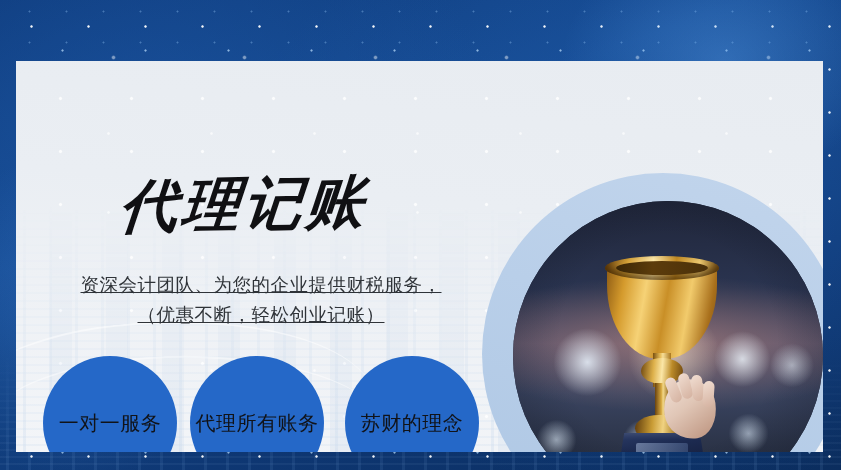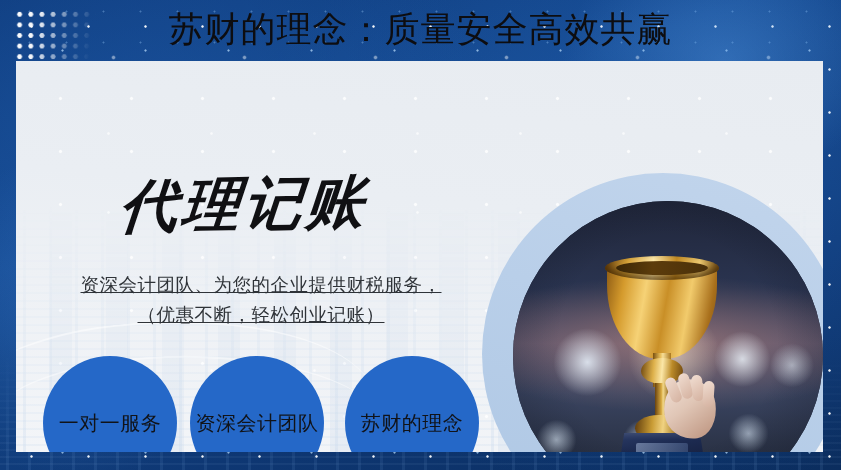--- a/index.html
+++ b/index.html
@@ -332,24 +332,20 @@
 </head>
 <body>
 
 <div id="slide">
 
   <div class="stars"></div>
   <div class="glow-a"></div>
   <div class="glow-b"></div>
   <div class="outer-city"></div>
 
-  <div class="header">
-    <div class="dot-grid"></div>
-    <div class="header-title">苏财的理念：质量安全高效共赢</div>
-  </div>
 
   <div class="panel">
 
     <div class="panel-stars"></div>
     <div class="panel-city"></div>
     <div class="panel-swoosh"></div>
     <div class="panel-swoosh2"></div>
 
     <div class="photo-ring"></div>
 
@@ -382,21 +378,21 @@
 
     <div class="headline">代理记账</div>
 
     <div class="subtitle">资深会计团队、为您的企业提供财税服务，（优惠不断，轻松创业记账）</div>
 
     <div class="circles">
       <div class="circle" id="circle-1">
         <span class="circle-label">一对一服务</span>
       </div>
       <div class="circle" id="circle-2">
-        <span class="circle-label">资深会计团队</span>
+        <span class="circle-label">代理所有账务</span>
       </div>
       <div class="circle" id="circle-3">
         <span class="circle-label">苏财的理念</span>
       </div>
     </div>
 
   </div>
 </div>
 
 </body></html>

